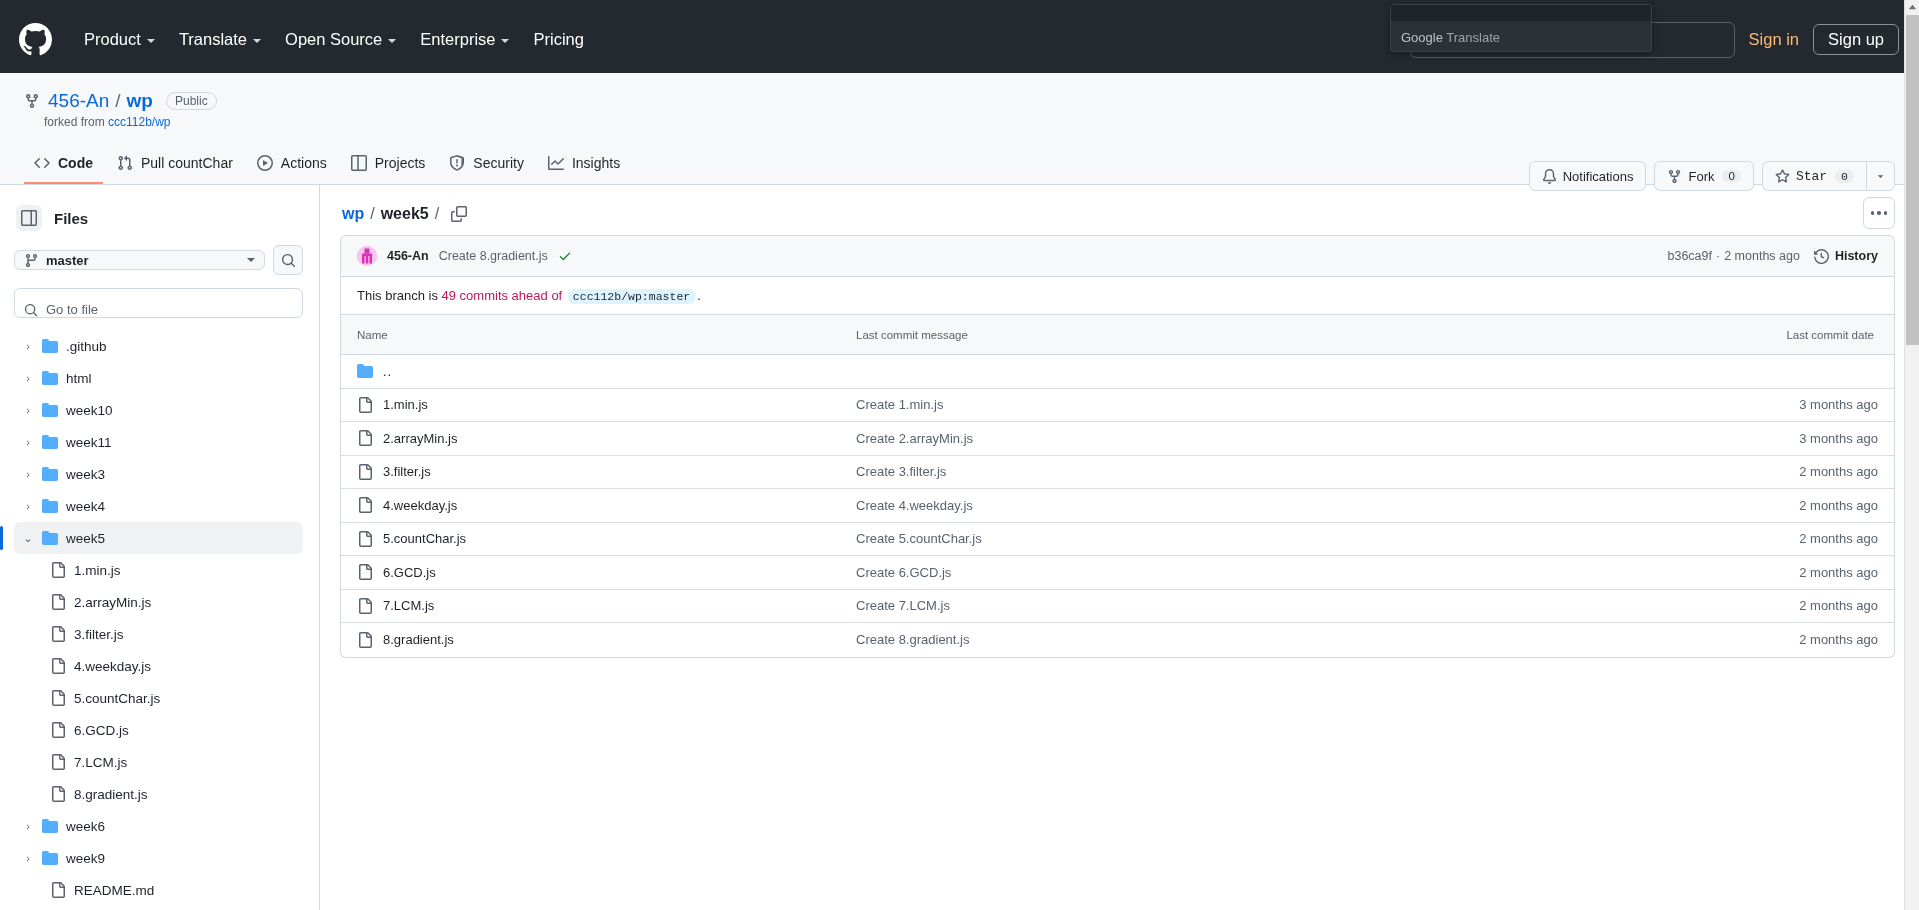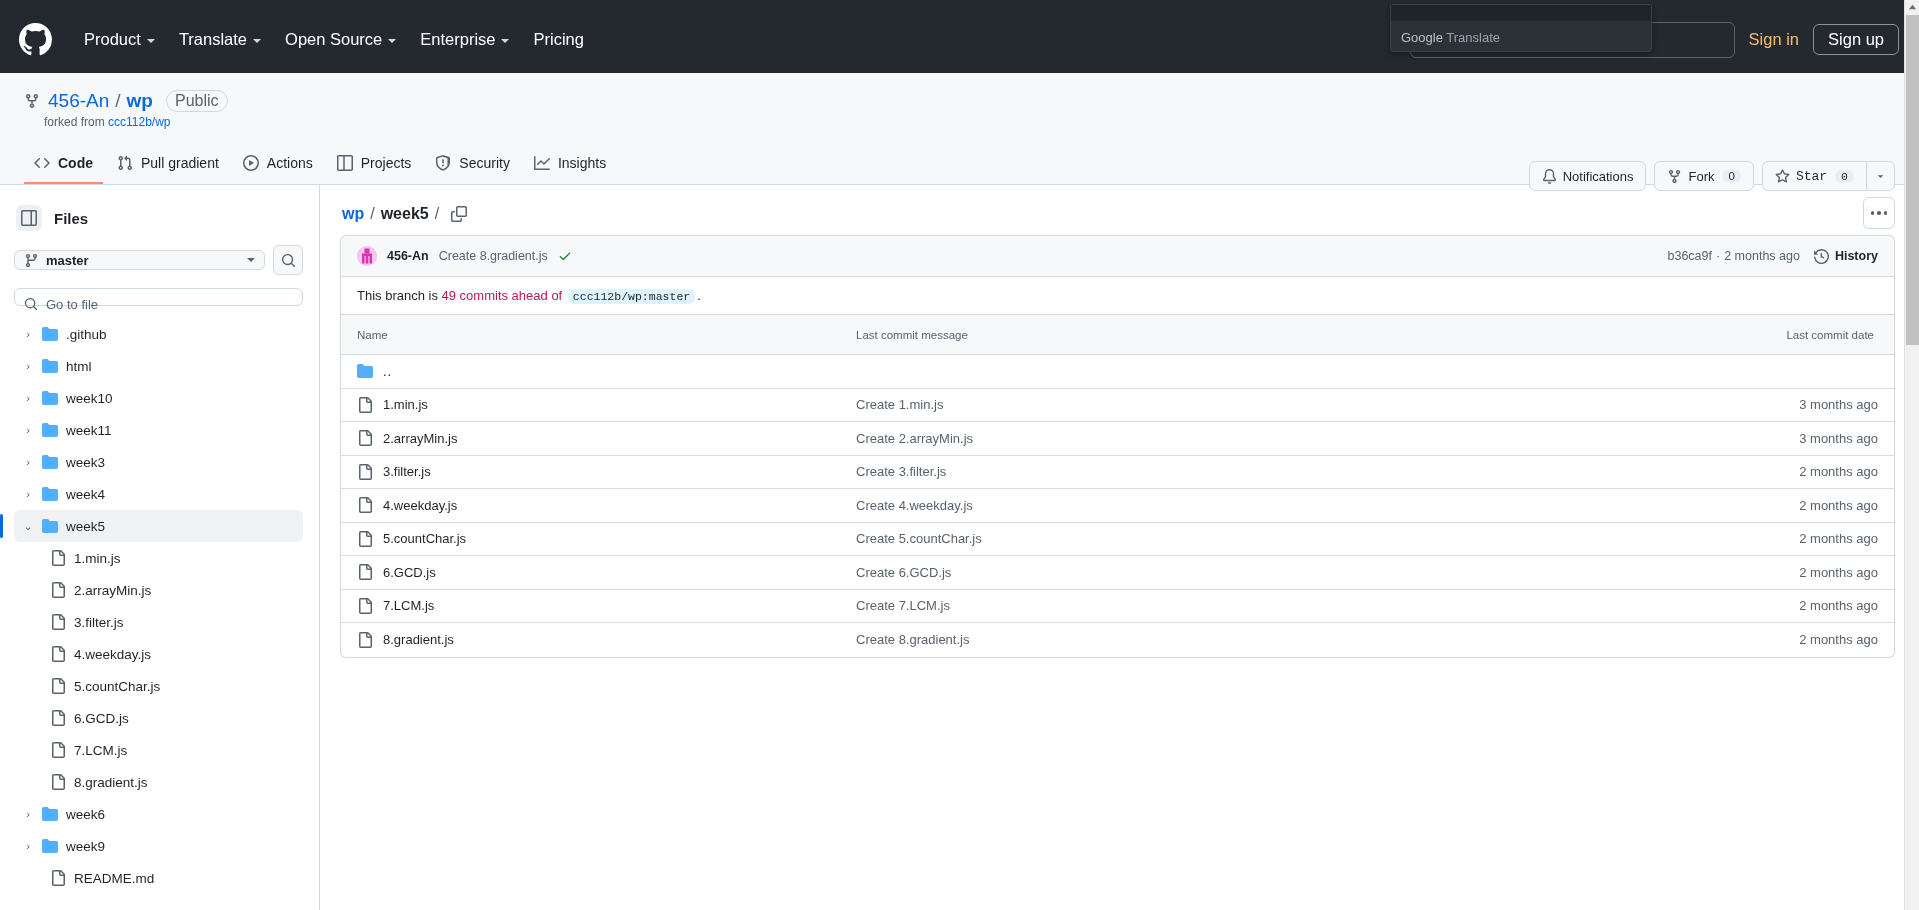--- a/index.html
+++ b/index.html
@@ -55,21 +55,21 @@
   .repo-head{
     background:#f6f8fa; border-bottom:1px solid #d1d9e0;
     padding:17px 24px 0 24px; position:relative;
   }
   .repo-title-row{ display:flex; align-items:center; gap:8px; }
   .repo-title{ font-size:19px; display:flex; align-items:center; gap:6px; }
   .repo-owner{ color:#0969da; cursor:pointer; }
   .repo-slash{ color:#636c76; }
   .repo-name{ color:#0969da; font-weight:600; cursor:pointer; }
   .badge-public{
-    font-size:16px; color:#59636e; border:1px solid #d1d9e0;
+    font-size:12px; color:#59636e; border:1px solid #d1d9e0;
     border-radius:20px; padding:1px 8px; margin-left:5px;
   }
   .forked-from{ font-size:12px; color:#59636e; margin:3px 0 0 20px; }
   .forked-from a{ color:#0969da; text-decoration:none; cursor:pointer; }
 
   .repo-actions{ position:absolute; right:24px; top:88px; display:flex; align-items:center; gap:8px; }
   .btn{
     display:flex; align-items:center; gap:6px;
     height:30px; padding:0 12px;
     background:#f6f8fa; border:1px solid #d1d9e0; border-radius:6px;
@@ -109,22 +109,22 @@
   .branch-select{
     flex:1; height:20px; border:1px solid #d1d9e0; border-radius:6px; background:#f6f8fa;
     display:flex; align-items:center; padding:0 9px; gap:7px; font-size:13px; font-weight:600;
     cursor:pointer;
   }
   .branch-select .caret-dark{ margin-left:auto; width:0;height:0;
     border-left:4px solid transparent;border-right:4px solid transparent;border-top:4px solid #59636e;}
   .sq-btn{ width:30px;height:30px;border:1px solid #d1d9e0;border-radius:6px;background:#f6f8fa;
     display:flex;align-items:center;justify-content:center;cursor:pointer;}
   .gotofile{
-    height:18px; border:1px solid #d1d9e0; border-radius:6px; background:#ffffff;
-    display:flex; align-items:flex-start; padding:8px 9px; gap:8px; color:#59636e; font-size:13px;
+    height:30px; border:1px solid #d1d9e0; border-radius:6px; background:#ffffff;
+    display:flex; align-items:flex-end; padding:0 9px; gap:8px; color:#59636e; font-size:13px;
     margin-bottom:12px; cursor:text;
   }
   .tree{ font-size:13.5px; }
   .tree-row{
     display:flex; align-items:center; gap:8px; height:32px; padding-left:8px;
     border-radius:6px; cursor:pointer; position:relative;
   }
   .tree-row.selected{ background:#f0f1f3; }
   .tree-row.selected::before{
     content:""; position:absolute; left:-14px; top:4px; bottom:4px; width:3px;
@@ -317,21 +317,21 @@
           </svg>
       </span>
       <span>Code</span>
     </div>
     <div class="repo-tab">
       <span>
         <svg width="16" height="16" viewBox="0 0 16 16" fill="#59636e">
             <path d="M1.5 3.25a2.25 2.25 0 1 1 3 2.122v5.256a2.251 2.251 0 1 1-1.5 0V5.372A2.25 2.25 0 0 1 1.5 3.25Zm5.677-.177L9.573.677A.25.25 0 0 1 10 .854V2.5h1A2.5 2.5 0 0 1 13.5 5v5.628a2.251 2.251 0 1 1-1.5 0V5a1 1 0 0 0-1-1h-1v1.646a.25.25 0 0 1-.427.177L7.177 3.427a.25.25 0 0 1 0-.354ZM3.75 2.5a.75.75 0 1 0 0 1.5.75.75 0 0 0 0-1.5Zm0 9.5a.75.75 0 1 0 0 1.5.75.75 0 0 0 0-1.5Zm8.25.75a.75.75 0 1 0 1.5 0 .75.75 0 0 0-1.5 0Z"></path>
           </svg>
       </span>
-      <span>Pull gradient</span>
+      <span>Pull countChar</span>
     </div>
     <div class="repo-tab">
       <span>
         <svg width="16" height="16" viewBox="0 0 16 16" fill="#59636e">
             <path d="M8 0a8 8 0 1 1 0 16A8 8 0 0 1 8 0ZM1.5 8a6.5 6.5 0 1 0 13 0 6.5 6.5 0 0 0-13 0Zm4.879-2.773 4.264 2.559a.25.25 0 0 1 0 .428l-4.264 2.559A.25.25 0 0 1 6 10.559V5.442a.25.25 0 0 1 .379-.215Z"></path>
           </svg>
       </span>
       <span>Actions</span>
     </div>
     <div class="repo-tab">

